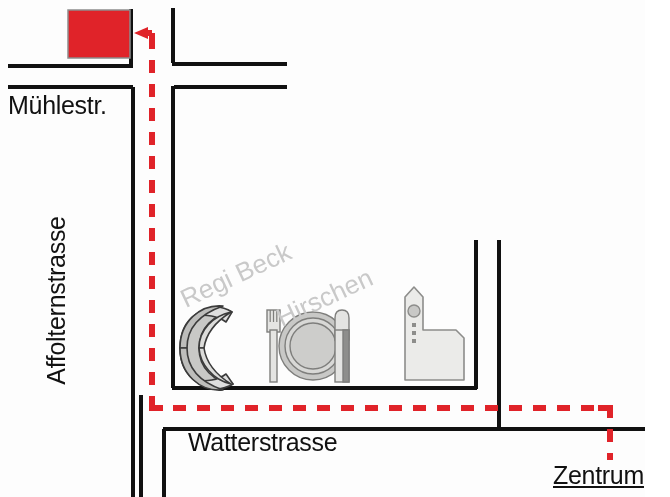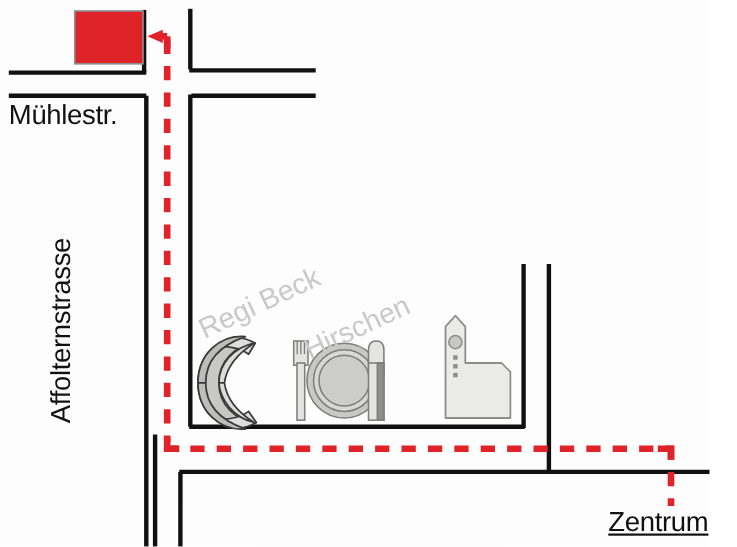--- a/index.html
+++ b/index.html
@@ -171,20 +171,21 @@
       <rect x="412" y="331" width="4" height="4" fill="#8d8d8b" stroke="none"></rect>
       <rect x="412" y="339" width="4" height="4" fill="#8d8d8b" stroke="none"></rect>
     </g>
 
   </svg>
 
   <div class="street-label" id="label-muehlestr">Mühlestr.</div>
 
   <div class="street-label" id="label-affolternstrasse">Affolternstrasse</div>
 
+  <div class="street-label" id="label-watterstrasse">Watterstrasse</div>
 
   <div class="street-label" id="label-zentrum">Zentrum</div>
 
   <div class="poi-label" id="label-regi-beck">Regi Beck</div>
 
   <div class="poi-label" id="label-hirschen">Hirschen</div>
 
 </div>
 
 </body></html>

